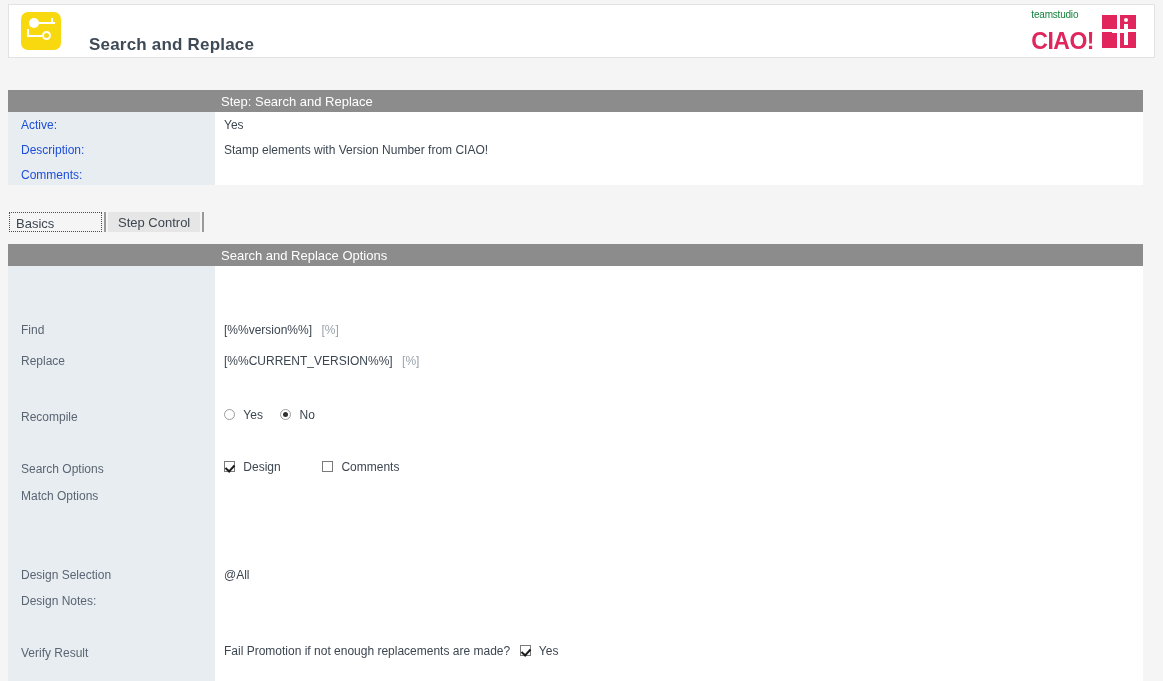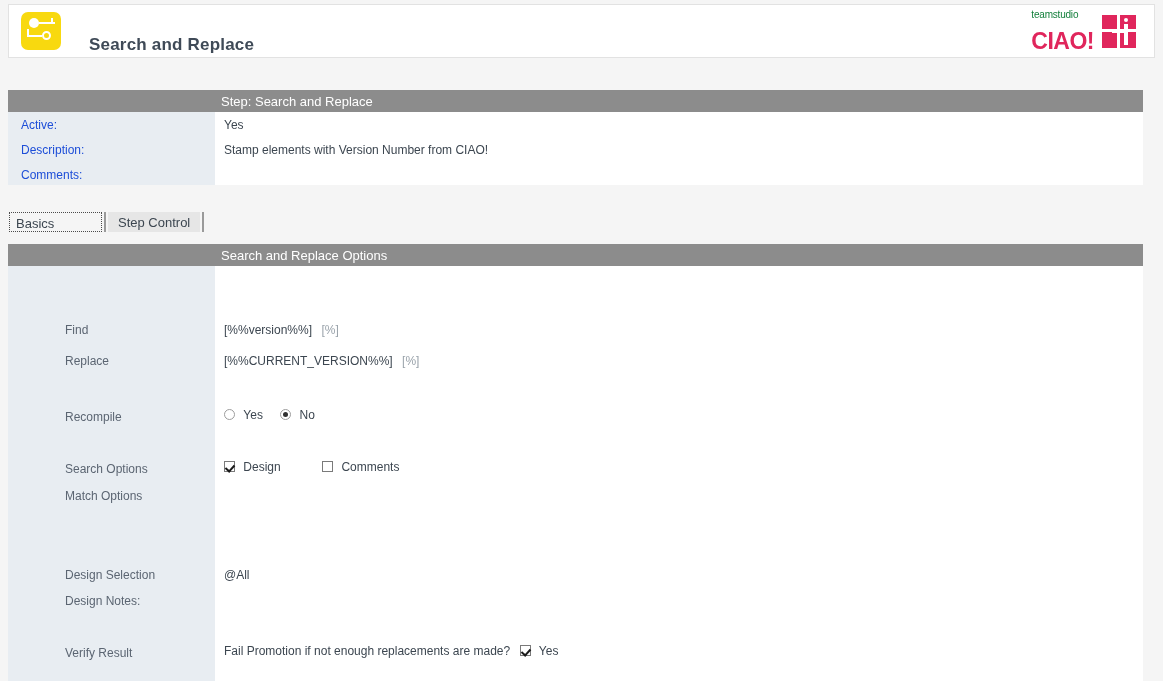--- a/index.html
+++ b/index.html
@@ -266,21 +266,20 @@
   #options-panel .panel-body { height: 426px; position: relative; }
   #options-panel .col-labels,
   #options-panel .col-values { height: 426px; position: relative; }
 
   .abs-lbl {
     position: absolute;
     left: 13px;
     color: #5b6572;
     font-size: 12px;
     white-space: nowrap;
-    margin-left: 44px;
   }
   .abs-val {
     position: absolute;
     left: 9px;
     color: #3c4650;
     font-size: 12px;
     white-space: nowrap;
   }
   .dim { color: #9aa3ab; }
   .num-blue { color: #3f6fb0; }

